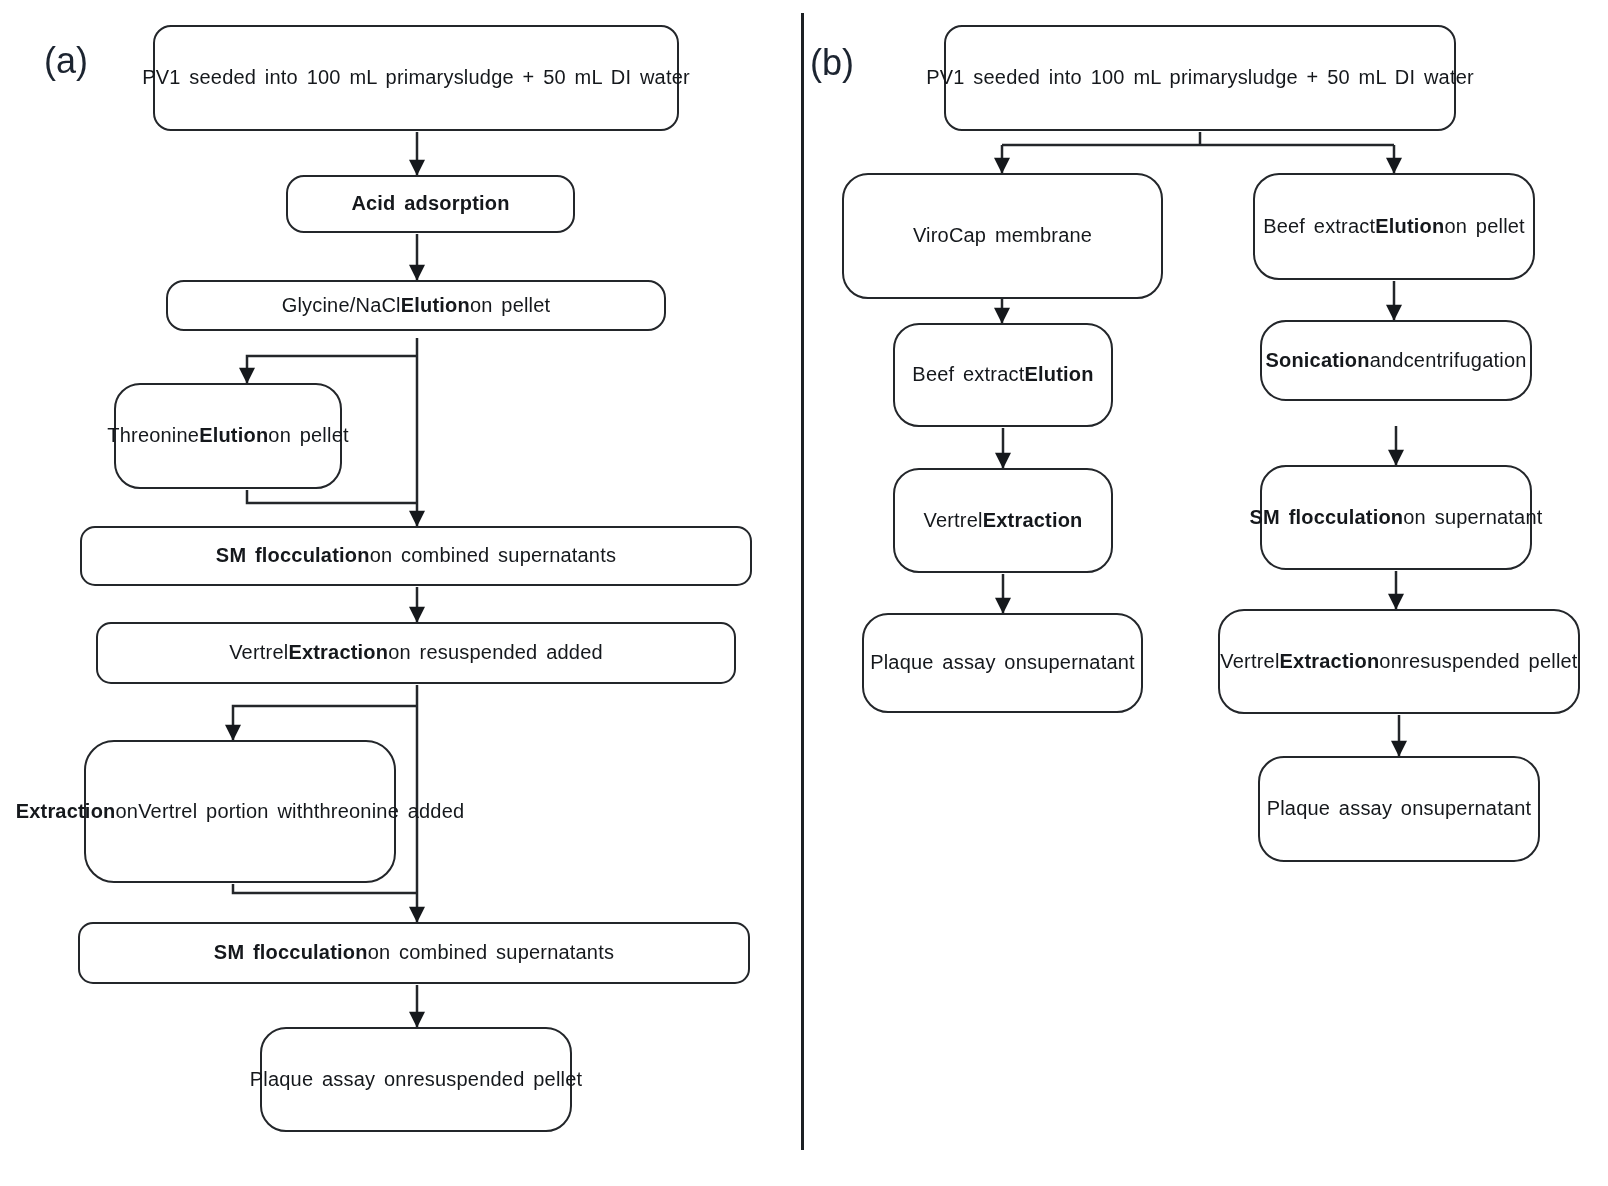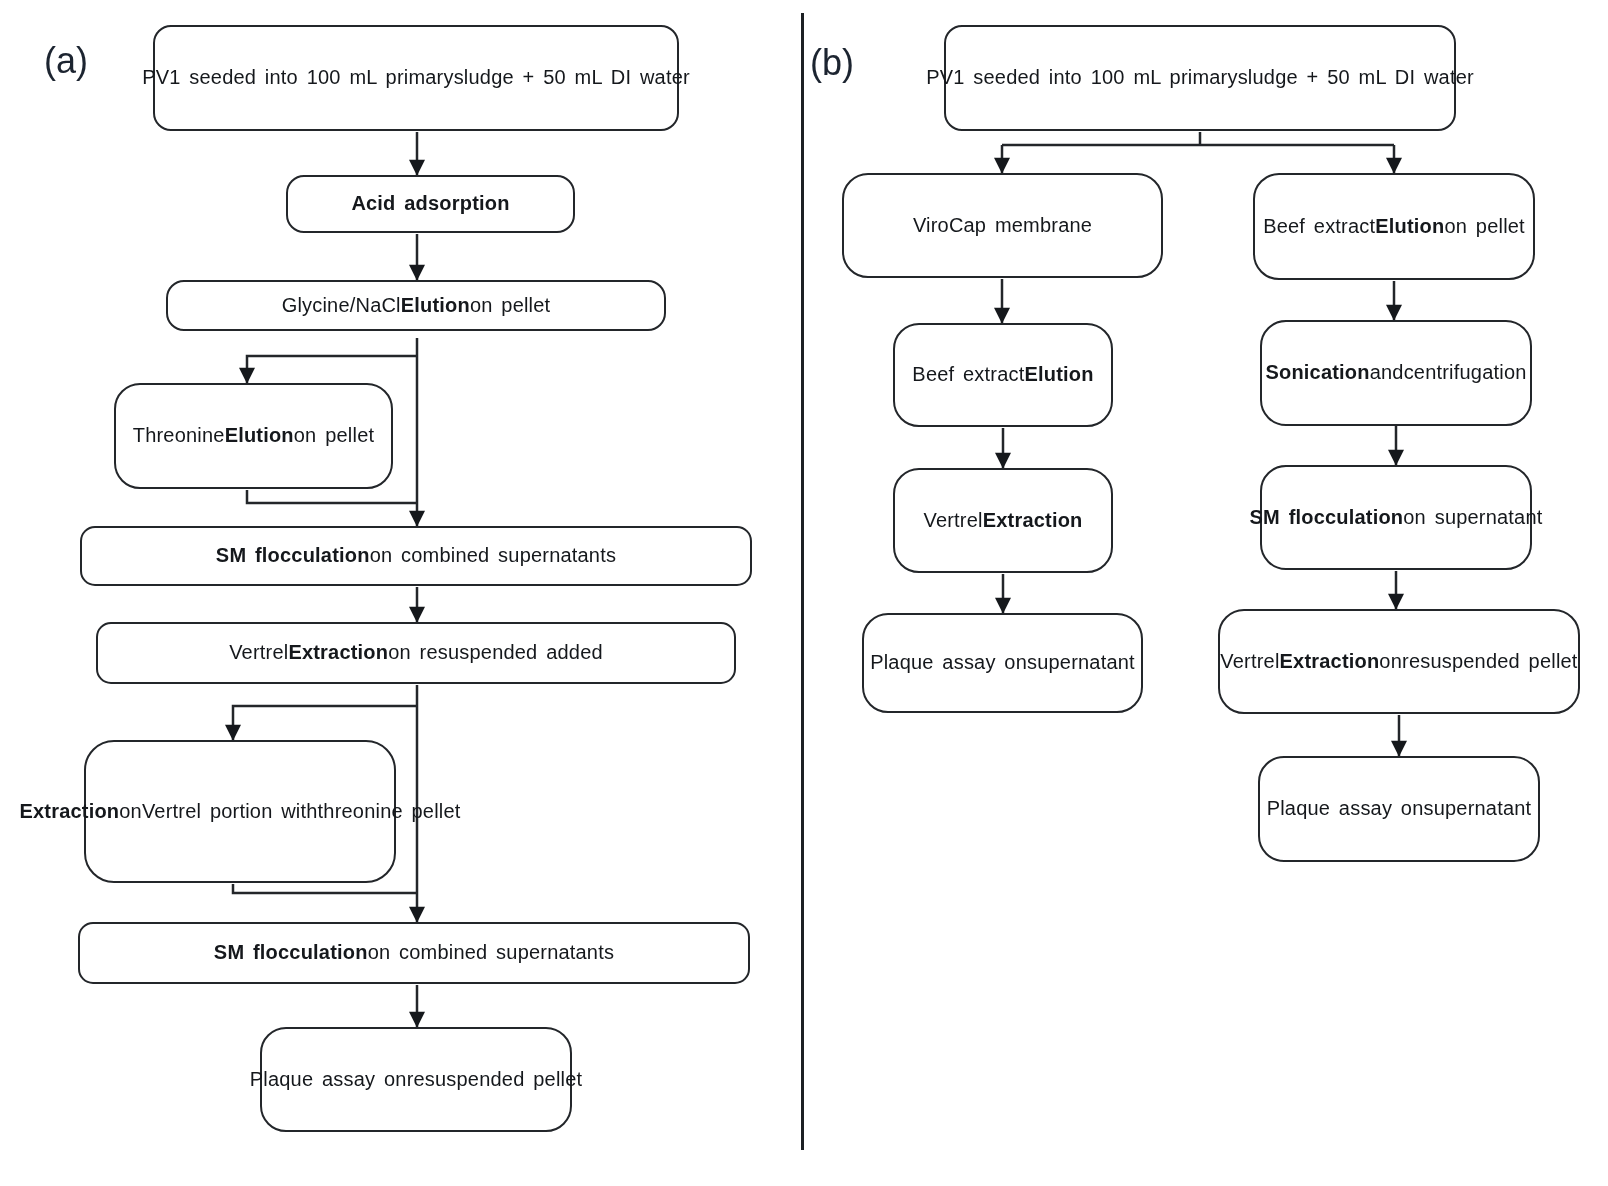--- a/index.html
+++ b/index.html
@@ -107,59 +107,59 @@
       <span>sludge + 50 mL DI water</span>
     </div>
   <div class="node" style="left:286px;top:175px;width:289px;height:58px">
       <b>Acid adsorption</b>
     </div>
   <div class="node" style="left:166px;top:280px;width:500px;height:51px">
       <span>Glycine/NaCl </span>
       <b>Elution</b>
       <span> on pellet</span>
     </div>
-  <div class="node" style="left:114px;top:383px;width:279px;height:106px;border-radius:26px">
+  <div class="node" style="left:114px;top:383px;width:228px;height:106px;border-radius:26px">
       <span>Threonine</span>
       <br>
       <b>Elution</b>
       <span> on pellet</span>
     </div>
   <div class="node" style="left:80px;top:526px;width:672px;height:60px;border-radius:15px">
       <b>SM flocculation</b>
       <span> on combined supernatants</span>
     </div>
   <div class="node" style="left:96px;top:622px;width:640px;height:62px;border-radius:15px">
       <span>Vertrel </span>
       <b>Extraction</b>
       <span> on resuspended added</span>
     </div>
   <div class="node" style="left:84px;top:740px;width:312px;height:143px;border-radius:30px">
       <b>Extraction</b>
       <span> on</span>
       <br>
       <span>Vertrel portion with</span>
       <br>
-      <span>threonine pellet</span>
+      <span>threonine added</span>
     </div>
   <div class="node" style="left:78px;top:922px;width:672px;height:62px;border-radius:15px">
       <b>SM flocculation</b>
       <span> on combined supernatants</span>
     </div>
   <div class="node" style="left:260px;top:1027px;width:312px;height:105px;border-radius:26px">
       <span>Plaque assay on</span>
       <br>
       <span>resuspended pellet</span>
     </div>
 
   <div class="node" style="left:944px;top:25px;width:512px;height:106px">
       <span>PV1 seeded into 100 mL primary</span>
       <br>
       <span>sludge + 50 mL DI water</span>
     </div>
-  <div class="node" style="left:842px;top:173px;width:321px;height:105px;border-radius:26px">
+  <div class="node" style="left:842px;top:173px;width:321px;height:126px;border-radius:26px">
       <span>ViroCap membrane</span>
       <br>
     </div>
   <div class="node" style="left:893px;top:323px;width:220px;height:104px;border-radius:26px">
       <span>Beef extract</span>
       <br>
       <b>Elution</b>
     </div>
   <div class="node" style="left:893px;top:468px;width:220px;height:105px;border-radius:26px">
       <span>Vertrel</span>
@@ -170,21 +170,21 @@
       <span>Plaque assay on</span>
       <br>
       <span>supernatant</span>
     </div>
   <div class="node" style="left:1253px;top:173px;width:282px;height:107px;border-radius:26px">
       <span>Beef extract</span>
       <br>
       <b>Elution</b>
       <span> on pellet</span>
     </div>
-  <div class="node" style="left:1260px;top:320px;width:272px;height:106px;border-radius:26px">
+  <div class="node" style="left:1260px;top:320px;width:272px;height:81px;border-radius:26px">
       <b>Sonication</b>
       <span> and</span>
       <br>
       <span>centrifugation</span>
     </div>
   <div class="node" style="left:1260px;top:465px;width:272px;height:105px;border-radius:26px">
       <b>SM flocculation</b>
       <br>
       <span>on supernatant</span>
     </div>

